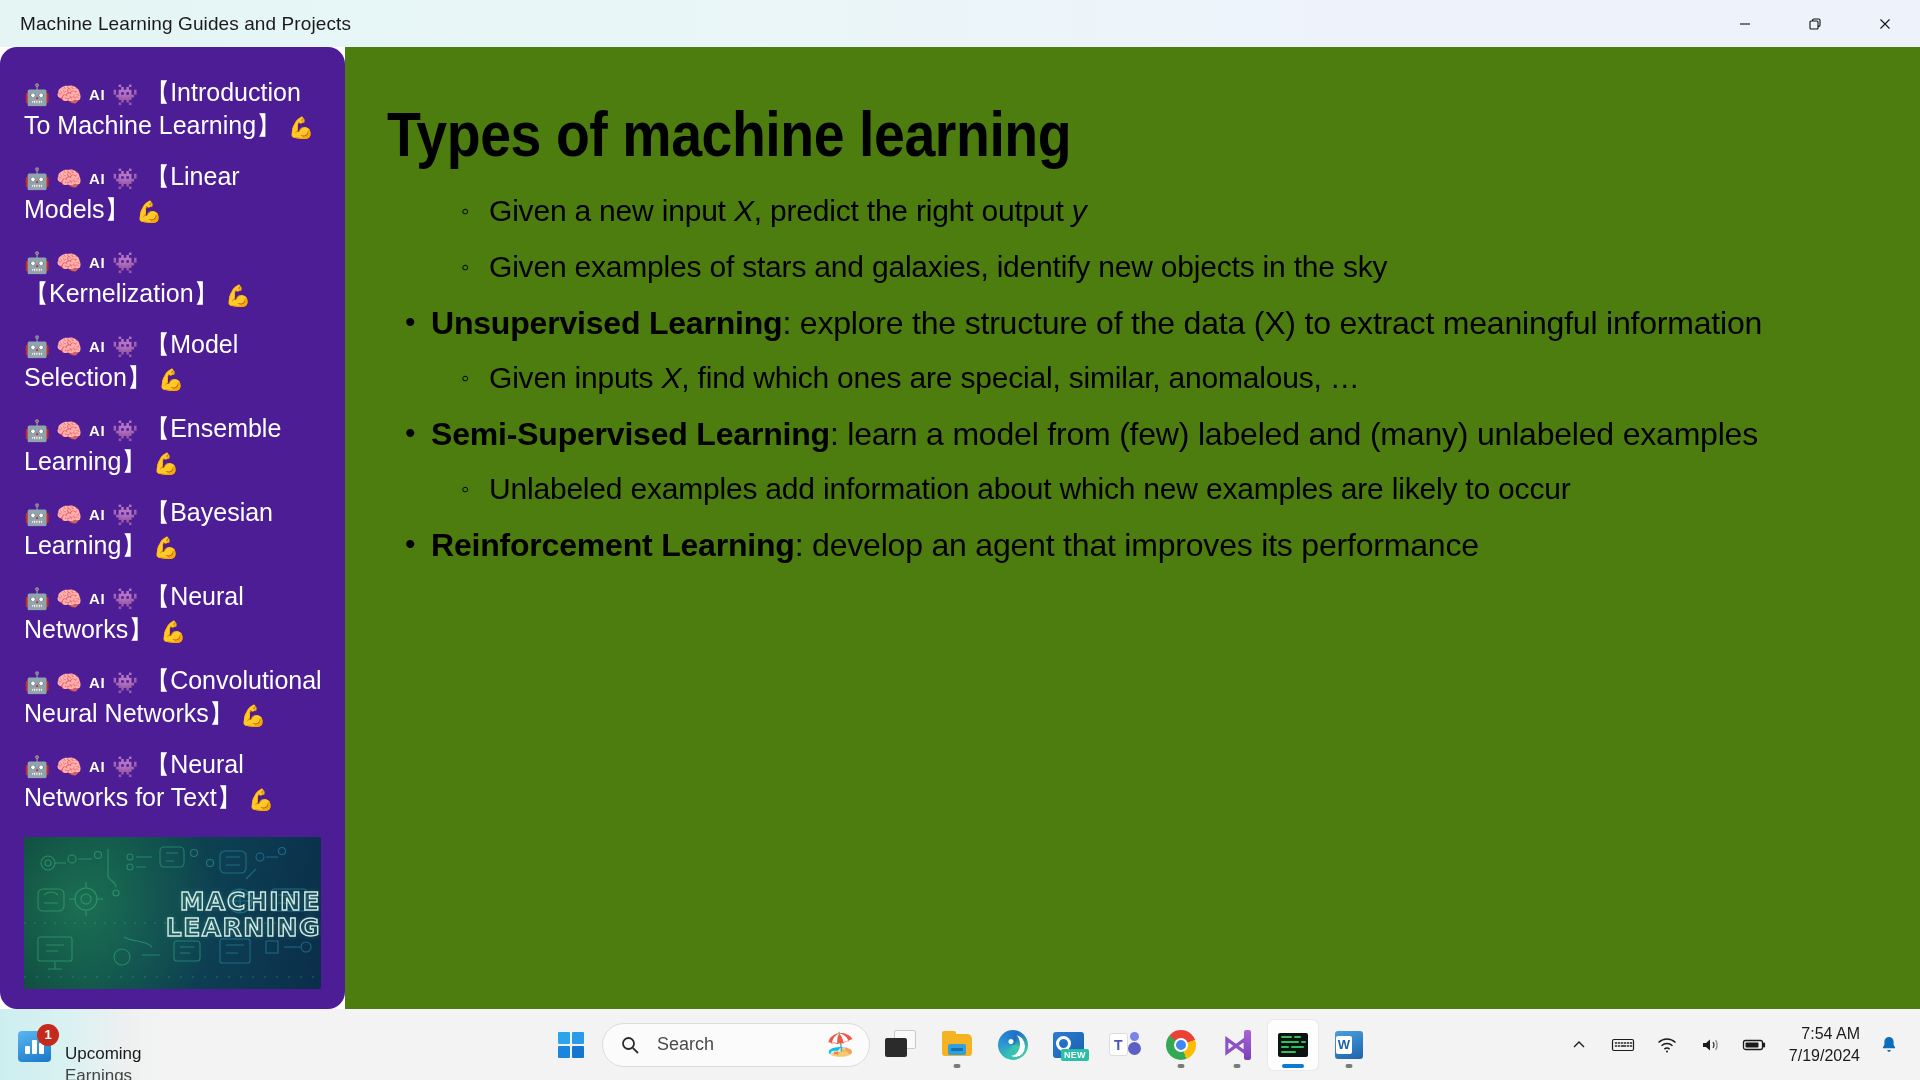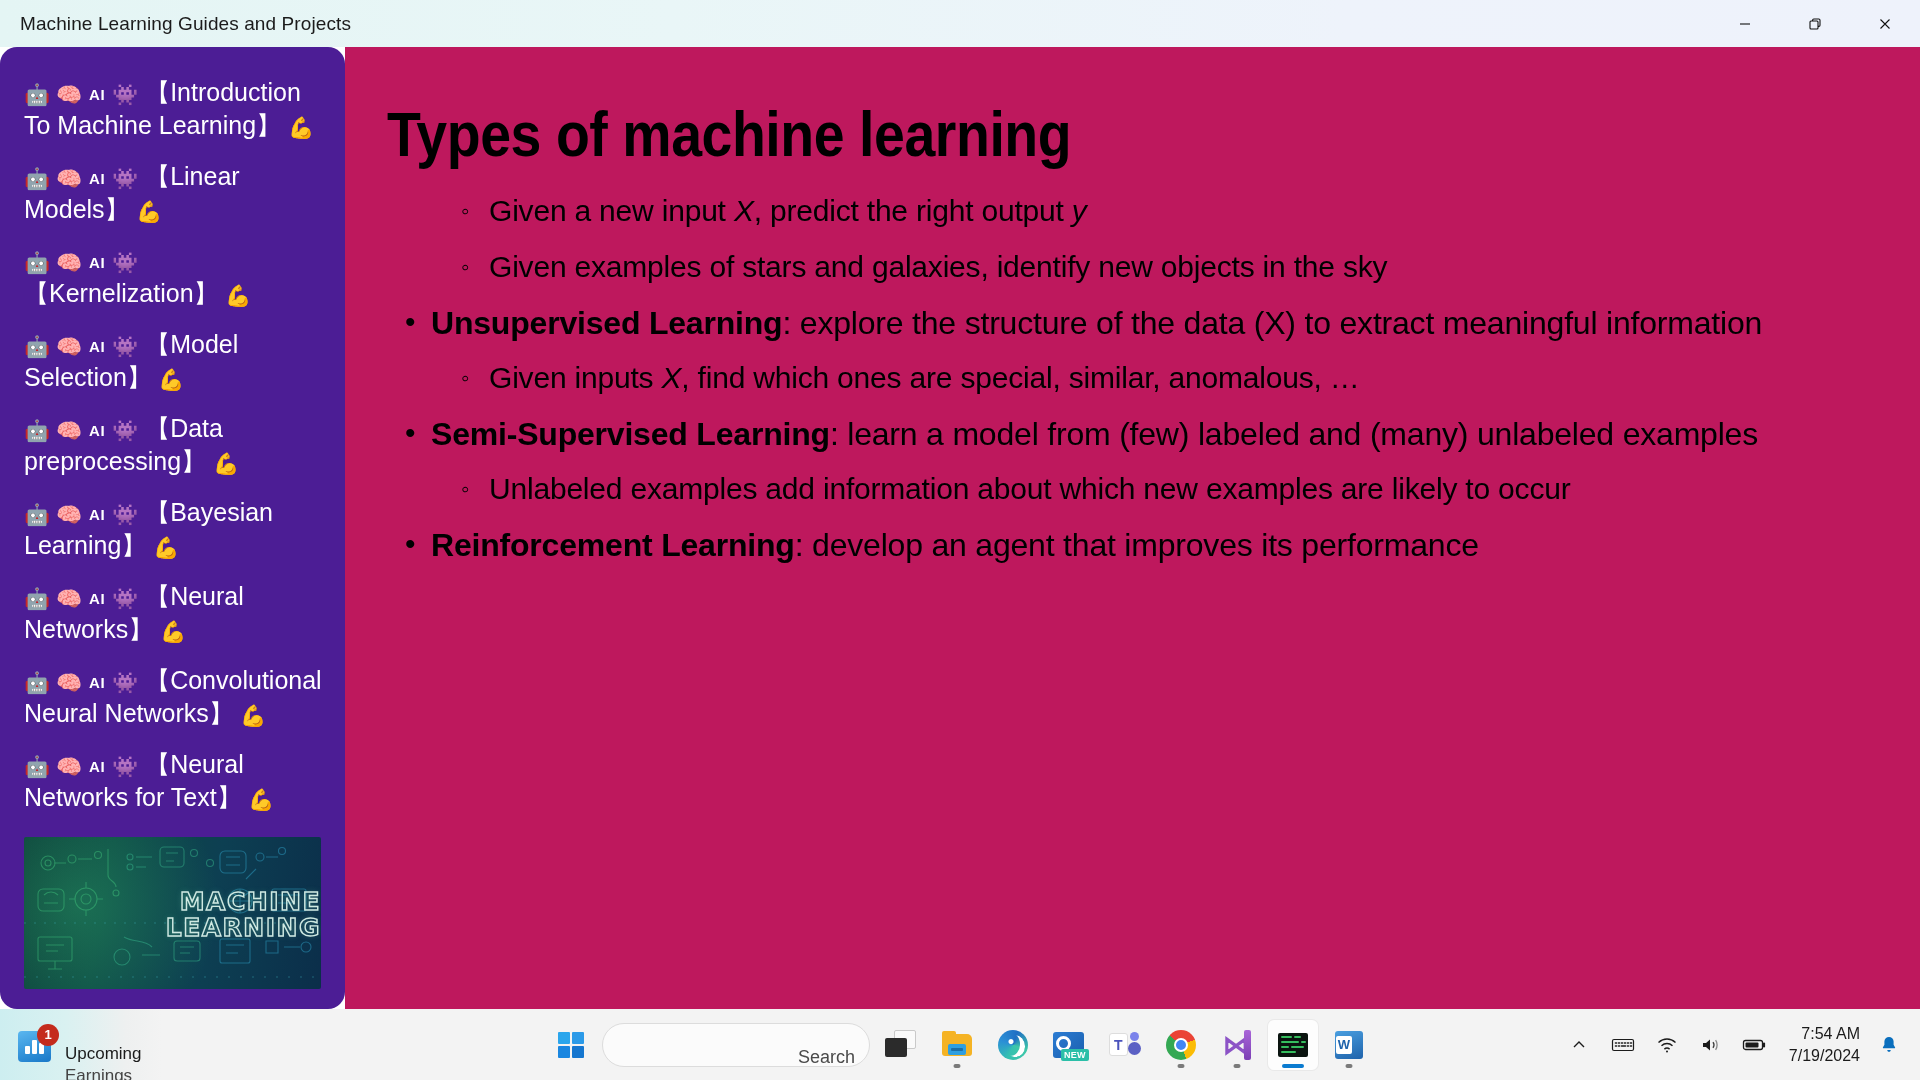--- a/index.html
+++ b/index.html
@@ -75,21 +75,21 @@
     letter-spacing: 1.5px;
     color: transparent;
     -webkit-text-stroke: 1.4px #cfe9e2;
     text-shadow: 0 0 6px rgba(120,220,180,.25);
   }
 
   
   .slide {
     position: absolute; left: 345px; top: 47px;
     width: 1575px; height: 962px;
-    background: #be185d;
+    background: #4d7c0f;
     overflow: hidden;
     padding: 34px 42px 0 32px;
   }
   .slide-title {
     font-family: "Liberation Sans Narrow", "Liberation Sans", sans-serif;
     font-weight: bold;
     font-size: 63px;
     line-height: 70px;
     letter-spacing: -0.5px;
     color: #000;
@@ -192,22 +192,22 @@
 
   .start-logo { width: 26px; height: 26px; display: grid;
     grid-template-columns: 12px 12px; grid-template-rows: 12px 12px; gap: 2px; }
   .start-logo span { display: block; border-radius: 1px; }
   .s1 { background: #2aa5ec; } .s2 { background: #2b9ae8; }
   .s3 { background: #1a86e0; } .s4 { background: #1576cf; }
 
   .searchbox {
     width: 268px; height: 44px; border-radius: 22px;
     background: #fbfbfb; border: 1px solid #dcdcdc;
-    display: flex; align-items: flex-end; gap: 23px;
-    padding: 0 14px 0 17px; cursor: text; flex-direction: column;
+    display: flex; align-items: center; gap: 17px;
+    padding: 0 14px 0 17px; cursor: text;
   }
   .search-text { font-size: 18px; color: #4a4a4a; }
   .search-emoji { margin-left: auto; font-size: 23px; }
 
   .tb-right {
     margin-left: auto; display: flex; align-items: center;
     gap: 4px; padding-right: 14px; height: 71px;
   }
   .tray-btn {
     width: 40px; height: 48px; border-radius: 5px;
@@ -338,28 +338,28 @@
     </div>
 
     <div class="side-item">
       <span class="emo">🤖 🧠</span>
       <span class="ai">AI</span>
       <span class="emo">👾</span>
       <span>【Model Selection】</span>
       <span class="emo">💪</span>
     </div>
 
-
-    <div class="side-item">
-      <span class="emo">🤖 🧠</span>
-      <span class="ai">AI</span>
-      <span class="emo">👾</span>
-      <span>【Data preprocessing】</span>
-      <span class="emo">💪</span>
-    </div>
+    <div class="side-item">
+      <span class="emo">🤖 🧠</span>
+      <span class="ai">AI</span>
+      <span class="emo">👾</span>
+      <span>【Ensemble Learning】</span>
+      <span class="emo">💪</span>
+    </div>
+
 
     <div class="side-item">
       <span class="emo">🤖 🧠</span>
       <span class="ai">AI</span>
       <span class="emo">👾</span>
       <span>【Bayesian Learning】</span>
       <span class="emo">💪</span>
     </div>
 
     <div class="side-item">

